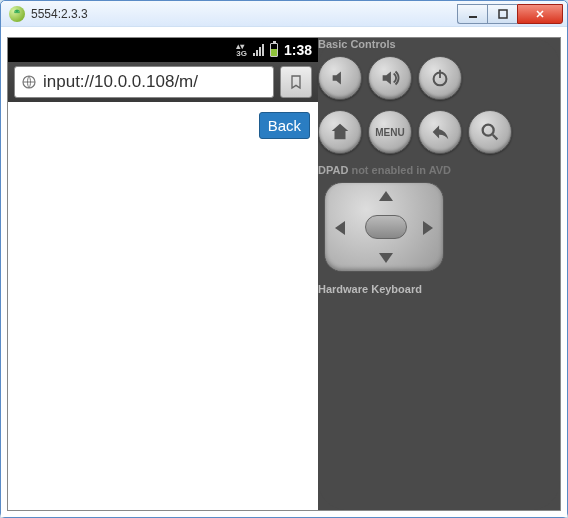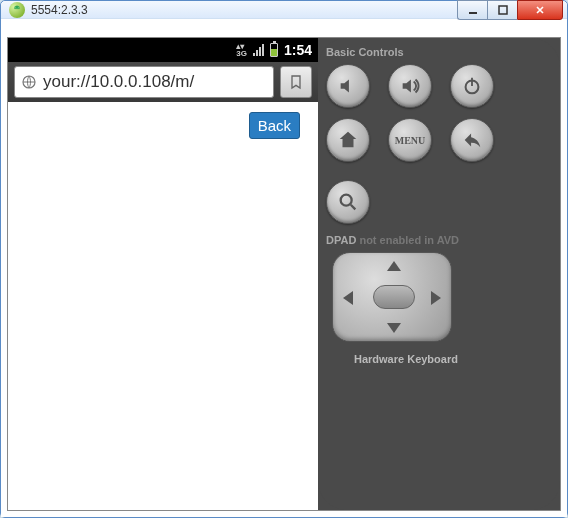--- a/index.html
+++ b/index.html
@@ -1,18 +1,18 @@
 <!DOCTYPE html>
 <html><head>
 <meta charset="utf-8">
 <style>
   * { box-sizing: border-box; margin: 0; padding: 0; }
   body { font-family: "Segoe UI", Tahoma, sans-serif; background: #d6eaf8; width: 568px; height: 518px; overflow: hidden; }
   .window { position: absolute; top: 0; left: 0; width: 568px; height: 518px; background: #fff; border: 1px solid #5a8bc6; border-radius: 5px; box-shadow: 0 2px 10px rgba(0,0,0,0.2); }
-  .titlebar { height: 18px; background: linear-gradient(#f3f8fe,#dbe9fb); border-bottom: 1px solid #cfe0f3; display: flex; align-items: center; padding: 0 4px 0 8px; border-radius: 5px 5px 0 0; }
+  .titlebar { height: 26px; background: linear-gradient(#f3f8fe,#dbe9fb); border-bottom: 1px solid #cfe0f3; display: flex; align-items: center; padding: 0 4px 0 8px; border-radius: 5px 5px 0 0; }
   .title-icon { width: 16px; height: 16px; border-radius: 50%; background: radial-gradient(circle at 30% 30%, #d6f3a2, #6aa212); margin-right: 6px; display:flex; align-items:center; justify-content:center;}
   .title-icon svg{width:10px;height:10px;}
   .title-text { font-size: 12px; color: #333; flex: 1; }
   .win-btns { display: flex; gap: 0; }
   .win-btn { width: 30px; height: 20px; border: 1px solid #7a92b0; background: linear-gradient(#f4f8fd,#d0e0f2); display:flex; align-items:center; justify-content:center; cursor:pointer; }
   .win-btn.min { border-radius: 0 0 0 3px; border-right:none; }
   .win-btn.max { border-right:none; }
   .win-btn.close { width: 46px; background: linear-gradient(#f48f7f,#d9341e); border-color:#a32014; border-radius: 0 0 3px 0; }
   .win-btn svg { width: 12px; height: 12px; }
   .client { position:absolute; top: 30px; left: 0; right:0; bottom: 0; padding: 6px; background:#fff; }
@@ -22,39 +22,39 @@
   .status-3g { font-size:8px; display:flex; flex-direction:column; line-height:7px; color:#ccc;}
   .status-signal { display:flex; align-items:flex-end; gap:1px; height:12px;}
   .status-signal span{ width:2px; background:#ccc;}
   .status-batt { width:8px; height:14px; border:1px solid #ccc; border-radius:1px; position:relative; background:linear-gradient(to top,#8fc23c 60%,transparent 60%);}
   .status-batt:before{content:""; position:absolute; top:-3px; left:2px; width:3px; height:2px; background:#ccc;}
   .addrbar { height: 40px; background: linear-gradient(#4a4a4a,#3a3a3a); display:flex; align-items:center; padding: 4px 6px; gap:6px;}
   .url-input { flex:1; height: 32px; background:#fff; border:1px solid #888; border-radius:3px; display:flex; align-items:center; padding: 0 6px; font-size:17px; color:#333; gap:6px;}
   .url-icon { width:16px; height:16px; display:flex; align-items:center; justify-content:center;}
   .bookmark-btn { width:32px; height:32px; background: linear-gradient(#eee,#ccc); border:1px solid #888; border-radius:3px; display:flex; align-items:center; justify-content:center; cursor:pointer;}
   .page { flex:1; background:#fff; position:relative;}
-  .back-btn { position:absolute; top: 10px; right: 18px; background:#2a7dc2; color:#fff; padding: 4px 8px; font-size:15px; border-radius:3px; border:1px solid #1e5c8f; cursor:pointer;}
-  .panel { flex:1; background:#4a4a4a; color:#bbb; padding: 8px; font-size:11px;border-radius:29px; }
+  .back-btn { position:absolute; top: 10px; right: 8px; background:#2a7dc2; color:#fff; padding: 4px 8px; font-size:15px; border-radius:3px; border:1px solid #1e5c8f; cursor:pointer;}
+  .panel { flex:1; background:#4a4a4a; color:#bbb; font-size:11px;border-radius:29px; }
   .panel-section { margin-bottom: 10px;}
   .panel-title { font-weight:bold; color:#aaa; margin-bottom:6px; font-size:11px; }
-  .btn-row { display:flex; gap:18px; flex-wrap:wrap;font-family:Liberation Serif, serif;}
+  .btn-row { display:flex; gap:6px; flex-wrap:wrap;}
   .hw-btn { width:44px; height:44px; border-radius:50%; background: radial-gradient(circle at 35% 30%, #e0e0e0,#999); border: 1px solid #555; display:flex; align-items:center; justify-content:center; cursor:pointer; box-shadow: inset 0 -2px 3px rgba(0,0,0,0.3), 0 1px 2px rgba(0,0,0,0.4);}
   .hw-btn svg { width:22px; height:22px; fill:#555;}
   .hw-btn.menu-btn { font-size:10px; font-weight:bold; color:#555;}
   .dpad-label { font-weight:bold; color:#aaa; }
   .dpad-label .disabled { color:#777; font-weight:bold;}
   .dpad { width:120px; height:90px; margin:6px 0 10px 6px; background: radial-gradient(circle at 35% 30%, #ddd,#999); border-radius:18px; position:relative; border:1px solid #555; box-shadow: inset 0 -2px 4px rgba(0,0,0,0.3);}
   .dpad .tri { position:absolute; width:0; height:0; border-style:solid;}
   .dpad .up { top:8px; left:54px; border-width:0 7px 10px 7px; border-color:transparent transparent #555 transparent;}
   .dpad .dn { bottom:8px; left:54px; border-width:10px 7px 0 7px; border-color:#555 transparent transparent transparent;}
   .dpad .lf { left:10px; top:38px; border-width:7px 10px 7px 0; border-color:transparent #555 transparent transparent;}
   .dpad .rt { right:10px; top:38px; border-width:7px 0 7px 10px; border-color:transparent transparent transparent #555;}
   .dpad .ctr { position:absolute; top:32px; left:40px; width:42px; height:24px; background: linear-gradient(#bbb,#888); border-radius:12px; border:1px solid #666;}
   .kbd-note { font-size:10px; color:#aaa; line-height:1.3;}
-  .kbd-note b { display:block; color:#bbb; font-size:11px;margin-left:28px;}
+  .kbd-note b { display:block; color:#bbb; font-size:11px;}
 </style>
 </head>
 <body>
 
 <div class="window">
   <div class="titlebar">
     <div class="title-icon">
       <svg viewBox="0 0 24 24">
           <path fill="#3a5" d="M6 8a6 6 0 0112 0v1H6V8zm2-3l-1-2m9 2l1-2" stroke="#3a5" stroke-width="1"></path>
           <circle cx="9" cy="6" r="0.8" fill="#fff"></circle>
@@ -88,31 +88,31 @@
               <span>▴▾</span>
               <span>3G</span>
             </div>
           <div class="status-signal">
               <span style="height:3px"></span>
               <span style="height:6px"></span>
               <span style="height:9px"></span>
               <span style="height:12px"></span>
             </div>
           <div class="status-batt"></div>
-          <div>1:54</div>
+          <div>1:38</div>
         </div>
         <div class="addrbar">
           <div class="url-input">
             <span class="url-icon">
               <svg viewBox="0 0 16 16">
                   <circle cx="8" cy="8" r="6" fill="none" stroke="#777" stroke-width="1.2"></circle>
                   <path d="M2 8h12M8 2c2 3 2 9 0 12M8 2c-2 3-2 9 0 12" stroke="#777" stroke-width="1" fill="none"></path>
                 </svg>
             </span>
-            <span>your://10.0.0.108/m/</span>
+            <span>input://10.0.0.108/m/</span>
           </div>
           <div class="bookmark-btn">
             <svg width="16" height="16" viewBox="0 0 24 24">
                 <path d="M6 3h12v18l-6-4-6 4V3z" fill="none" stroke="#666" stroke-width="2"></path>
               </svg>
           </div>
         </div>
         <div class="page">
           <div class="back-btn">Back</div>
         </div>

